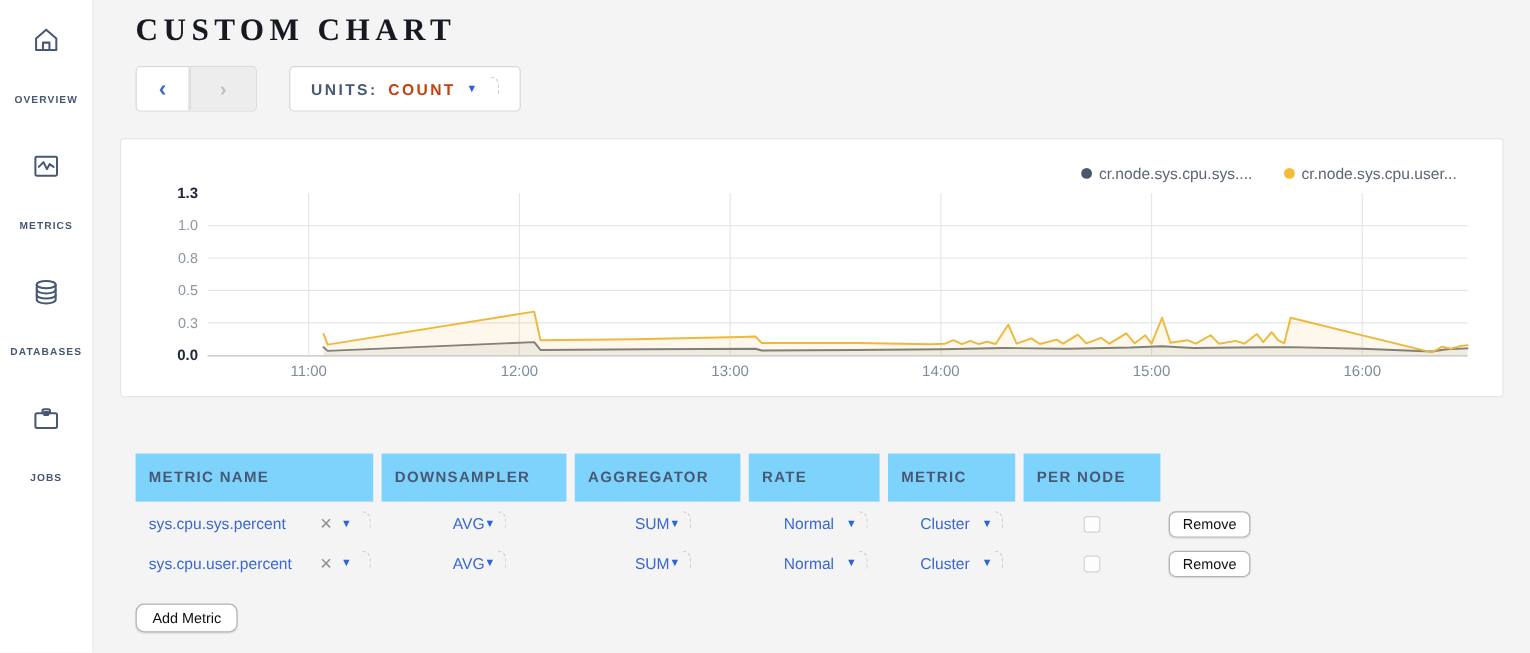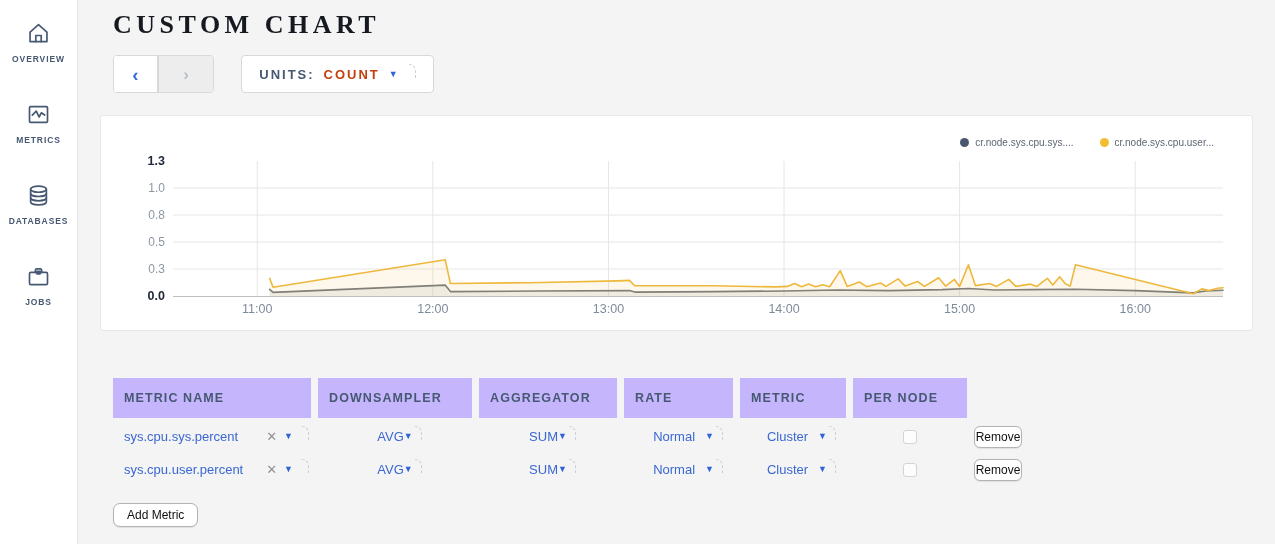--- a/index.html
+++ b/index.html
@@ -13,21 +13,21 @@
 
   
   .sidebar {
     position:absolute; left:0; top:0; width:78px; height:544px;
     background:#ffffff; border-right:1px solid #e6e6e8;
     display:flex; flex-direction:column; align-items:center;
     padding-top:20px;
   }
   .side-item {
     display:flex; flex-direction:column; align-items:center;
-    margin-bottom:37px; cursor:pointer; text-decoration:none;
+    margin-bottom:37px; cursor:pointer; text-decoration:none;gap:24px;
   }
   .side-item .icon { width:27px; height:27px; display:block; }
   .side-item .lbl {
     margin-top:7px; font-size:8.5px; font-weight:bold;
     letter-spacing:0.9px; color:#475872;
   }
 
   
   .main { position:absolute; left:78px; top:0; width:1197px; height:544px; }
 
@@ -76,37 +76,37 @@
   
   .chart-card {
     position:relative; margin:22px 0 0 22px; width:1153px; height:216px;
     background:#ffffff; border:1px solid #e7e7e9; border-radius:3px;
   }
   .legend {
     position:absolute; top:21px; right:38px; display:flex; gap:26px;
   }
   .legend-item { display:flex; align-items:center; gap:6px; cursor:pointer; }
   .legend-dot { width:9px; height:9px; border-radius:50%; }
-  .legend-label { font-size:10px; color:#5d6673; }
+  .legend-label { font-size:13px; color:#5d6673; }
   .chart-svg-holder { position:absolute; inset:0; }
   svg text.ytick { font-family:"Liberation Sans",sans-serif; font-size:12px; fill:#8d97a3; text-anchor:end; }
   svg text.ytick.strong { font-weight:bold; fill:#20283a; font-size:12.5px; }
   svg text.xtick { font-family:"Liberation Sans",sans-serif; font-size:12.5px; fill:#7e8b9a; text-anchor:middle; }
   svg line.grid { stroke:#e6e6e8; stroke-width:1; }
   svg line.grid-zero { stroke:#bfbfc2; }
 
   
   .metric-table { margin:47px 0 0 35px; }
   .tgrid {
     display:grid;
     grid-template-columns:198px 154px 138px 109px 106px 114px 78px;
     column-gap:7px;
   }
   .th {
-    background:#c4b5fd; height:40px; display:flex; align-items:center;
+    background:#7dd3fc; height:40px; display:flex; align-items:center;
     padding-left:11px;
     font-size:12.5px; font-weight:bold; letter-spacing:1.1px; color:#475872;
   }
   .th.empty { background:transparent; }
   .trow { height:33px; }
   .trow-wrap { margin-top:2px; }
   .cell { display:flex; align-items:center; height:33px; }
   .cell-metric { padding-left:11px; }
   .metric-name { color:#3a67d1; font-size:13px; }
   .mn-controls { margin-left:auto; display:flex; align-items:center; gap:7px; padding-right:2px; }
@@ -120,21 +120,21 @@
     appearance:none; -webkit-appearance:none;
     width:14px; height:14px; border:1px solid #d4d4d6; border-radius:3px;
     background:#fdfdfd; cursor:pointer;
   }
   .btn {
     font-family:"Liberation Sans",sans-serif;
     background:#ffffff; border:1px solid #b3b3b5; border-radius:6px;
     font-size:12px; color:#101010; cursor:pointer;
     box-shadow:0 0.5px 1px rgba(0,0,0,0.08);
   }
-  .remove-btn { width:48px; height:22px; }
+  .remove-btn { width:68px; height:22px; }
   .add-btn { height:24px; padding:0 13px; border-radius:7px; margin:17px 0 0 35px; display:block; }
 </style>
 </head>
 <body>
 
 <nav class="sidebar">
   <a class="side-item">
     <span class="icon">
       <svg viewBox="0 0 24 24" fill="none" stroke="#475872" stroke-width="1.5" stroke-linejoin="round" stroke-linecap="round">
         <path d="M4.5 10.8 L12 4.2 L19.5 10.8 L19.5 19.2 L4.5 19.2 Z"></path>

